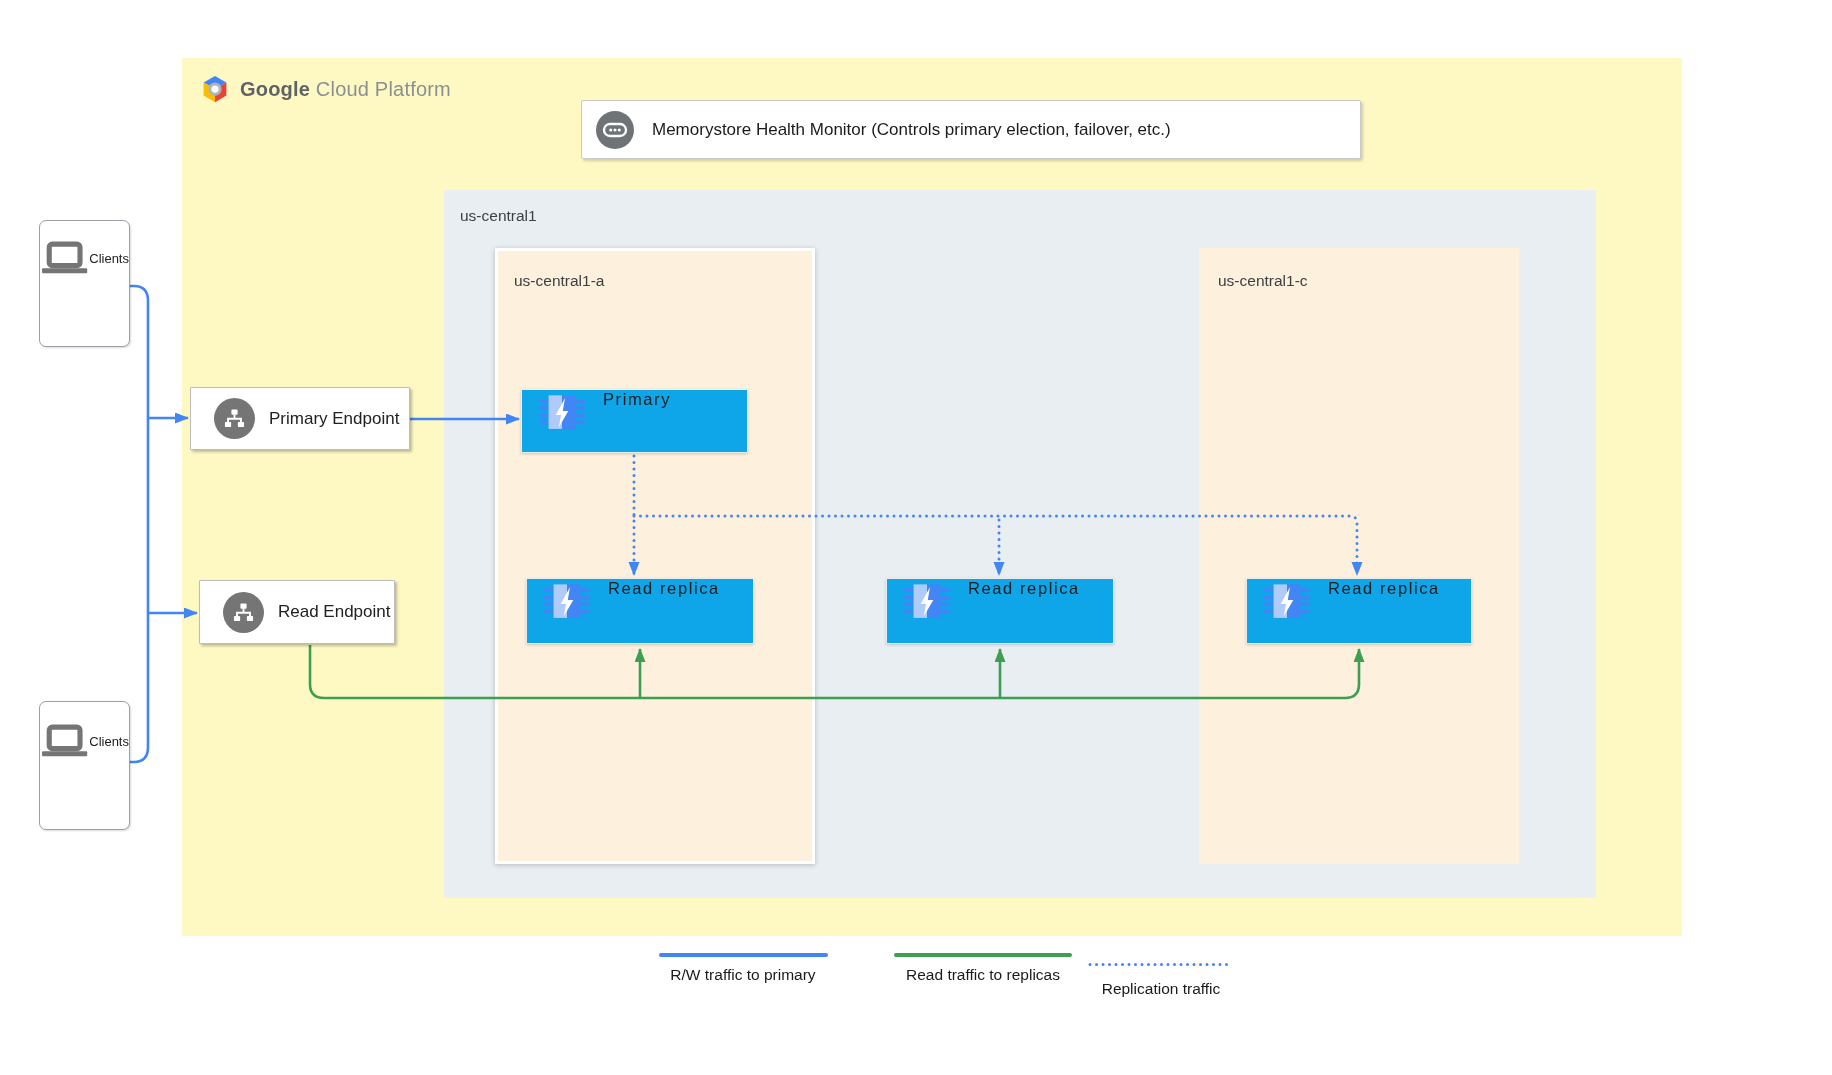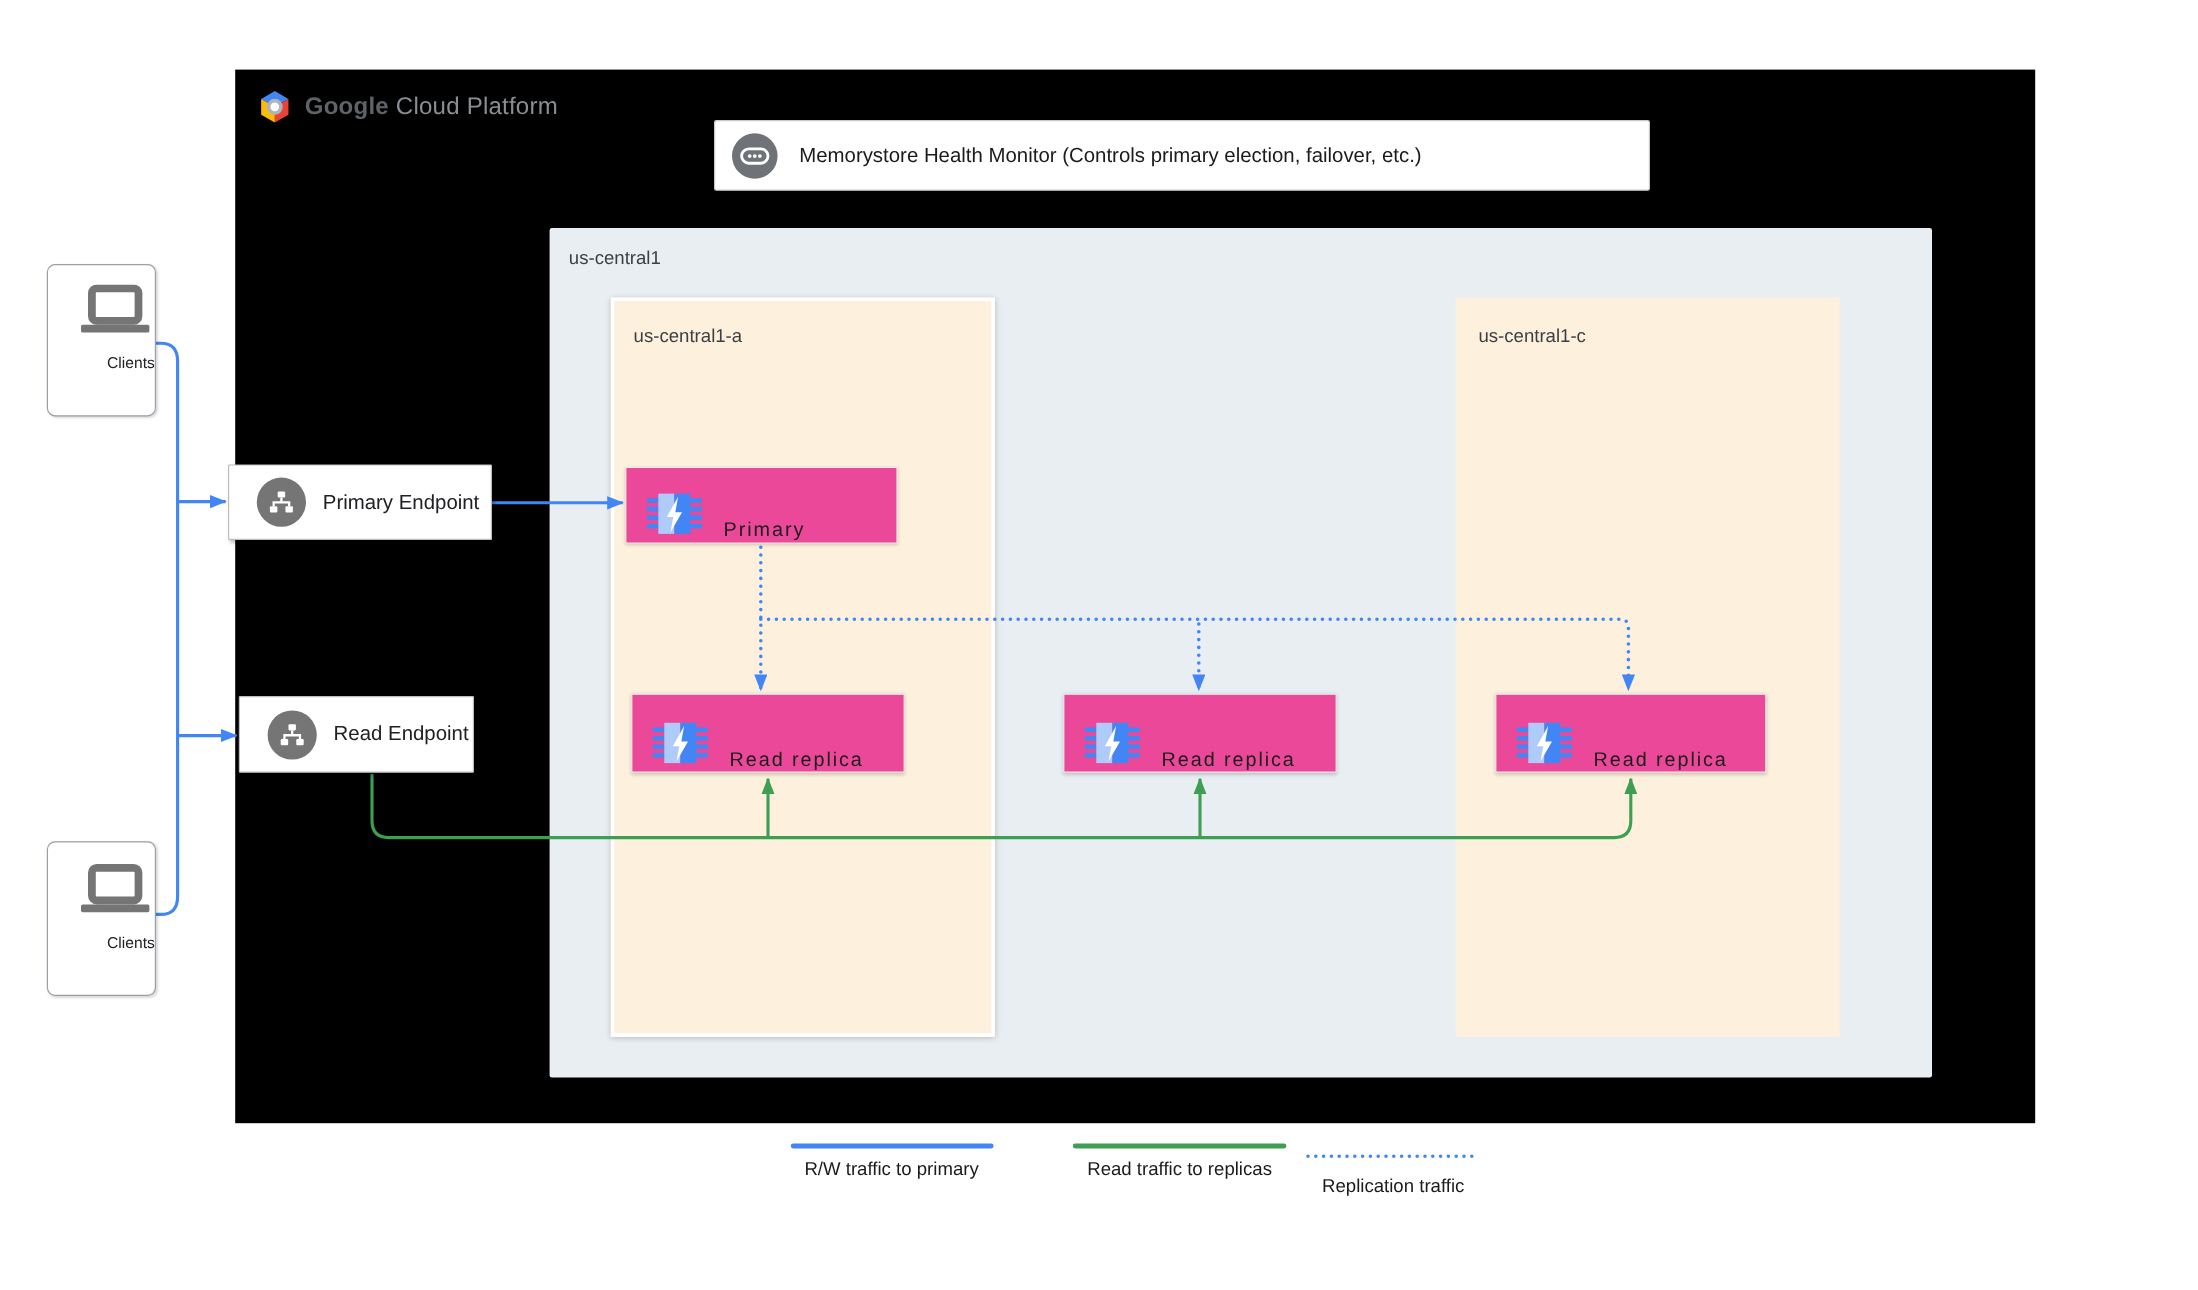--- a/index.html
+++ b/index.html
@@ -1,56 +1,56 @@
 <!DOCTYPE html>
 <html><head>
 <meta charset="utf-8">
 <style>
   html,body{margin:0;padding:0;background:#ffffff;}
   .canvas{position:relative;width:1832px;height:1075px;background:#ffffff;overflow:hidden;
           font-family:"Liberation Sans", sans-serif;color:#202124;}
   
-  .gcp{position:absolute;left:196px;top:58px;width:1500px;height:878px;background:#000000;}
+  .gcp{position:absolute;left:182px;top:58px;width:1500px;height:878px;background:#fef9c3;}
   .gcp-logo{position:absolute;left:18px;top:16px;display:flex;align-items:center;gap:10px;}
   .brand{font-size:20px;letter-spacing:.2px;}
   .brand b{color:#5f6368;font-weight:700;}
   .brand span{color:#8a8f94;font-weight:400;}
   .monitor{position:absolute;left:399px;top:42px;width:780px;height:59px;background:#fff;
            border:1px solid #c9c9c9;border-radius:2px;box-shadow:2px 2px 3px rgba(0,0,0,.18);
            display:flex;align-items:center;gap:18px;padding-left:14px;box-sizing:border-box;}
   .monitor .txt{font-size:17px;color:#1b1b1b;}
   .circle-icon{width:38px;height:38px;border-radius:50%;background:#6f7377;display:flex;
                align-items:center;justify-content:center;flex:0 0 auto;}
   .region{position:absolute;left:262px;top:132px;width:1152px;height:708px;background:#e9eef2;
           border-radius:2px;}
   .region-label{position:absolute;left:16px;top:17px;font-size:15.5px;color:#3c4043;}
   .zone{position:absolute;top:58px;width:320px;height:616px;background:#fdf0dc;
         border:3px solid transparent;box-sizing:border-box;}
   .zone.hl{border-color:#ffffff;box-shadow:0 1px 5px rgba(0,0,0,.22);}
   .zone .zlabel{position:absolute;left:16px;top:21px;font-size:15.5px;color:#3c4043;}
   .zone-a{left:26px;margin-left:25px;} .zone-b{left:395px;} .zone-c{left:755px;}
   
   .client{position:absolute;width:91px;background:#fff;border:1px solid #9aa0a6;border-radius:7px;
-          box-shadow:1px 1px 2px rgba(0,0,0,.15);display:flex;flex-direction:column;
-          align-items:flex-end;box-sizing:border-box;}
+          box-shadow:1px 1px 2px rgba(0,0,0,.15);display:flex;flex-direction:row;
+          align-items:flex-start;box-sizing:border-box;}
   .client .clabel{font-size:13px;color:#202124;margin-top:14px;}
   .client-1{left:39px;top:220px;height:127px;padding-top:16px;}
   .client-2{left:39px;top:701px;height:129px;padding-top:18px;}
   
   .endpoint{position:absolute;background:#fff;border:1px solid #bdbdbd;border-radius:1px;
             box-shadow:2px 2px 3px rgba(0,0,0,.25);display:flex;align-items:center;gap:14px;
             padding-left:23px;box-sizing:border-box;}
   .endpoint .etxt{font-size:17px;color:#202124;}
   .ep-circle{width:41px;height:41px;border-radius:50%;background:#757575;display:flex;
              align-items:center;justify-content:center;flex:0 0 auto;}
   .ep-primary{left:190px;top:387px;width:220px;height:63px;}
   .ep-read{left:199px;top:580px;width:196px;height:64px;}
   
-  .node{position:absolute;background:#ec4899;border:1px solid #ececec;border-radius:1px;
-        box-shadow:0 1px 3px rgba(0,0,0,.18);display:flex;align-items:flex-end;gap:18px;
+  .node{position:absolute;background:#0ea5e9;border:1px solid #ececec;border-radius:1px;
+        box-shadow:0 1px 3px rgba(0,0,0,.18);display:flex;align-items:flex-start;gap:18px;
         padding-left:17px;box-sizing:border-box;}
   .node .ntxt{font-size:16.5px;color:#1c1c1c;letter-spacing:1.6px;}
   .n-primary{left:521px;top:389px;width:227px;height:64px;}
   .n-ra{left:526px;top:578px;width:228px;height:66px;}
   .n-rb{left:886px;top:578px;width:228px;height:66px;}
   .n-rc{left:1246px;top:578px;width:226px;height:66px;}
   
   .wires{position:absolute;left:0;top:0;width:1832px;height:1075px;pointer-events:none;}
   
   .legend-item{position:absolute;top:953px;text-align:center;}

